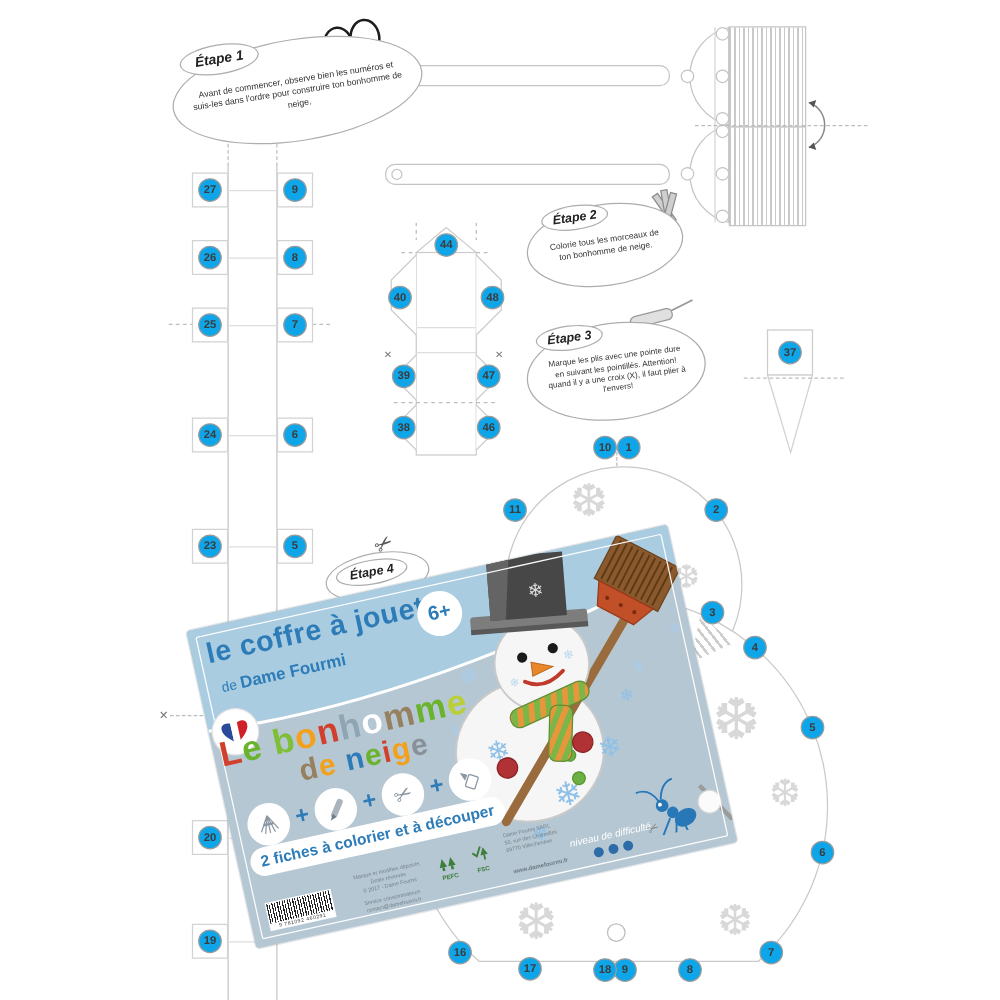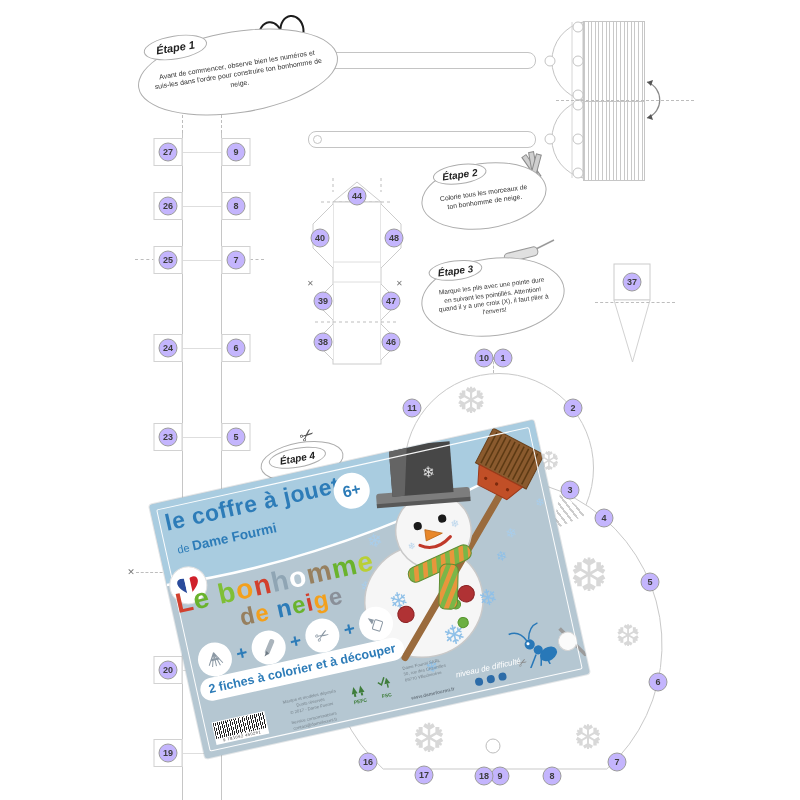--- a/index.html
+++ b/index.html
@@ -11,21 +11,21 @@
   .dash-v{position:absolute;width:0;border-left:1px dashed #bdbdbd;z-index:1;}
   .xmark{position:absolute;font-size:9px;color:#777;z-index:2;transform:translate(-50%,-50%);}
 
   
   #strip{position:absolute;left:182px;top:133px;width:38px;height:667px;
     border-left:1px solid #c6c6c6;border-right:1px solid #c6c6c6;z-index:1;background:#fff;}
   .tab{position:absolute;width:27px;height:26px;background:#fff;border:1px solid #d2d2d2;
     transform:translate(-50%,-50%);z-index:2;}
   .rowline{position:absolute;left:183px;width:38px;height:0;border-top:1px solid #dedede;z-index:1;}
   .num{position:absolute;width:17px;height:17px;border:1px solid #9c9c9c;border-radius:50%;
-    background:#c4b5fd;font-weight:bold;font-size:9px;line-height:17px;text-align:center;
+    background:#0ea5e9;font-weight:bold;font-size:9px;line-height:17px;text-align:center;
     color:#3c3c3c;transform:translate(-50%,-50%);z-index:3;}
 
   
   #head-circle{position:absolute;left:404px;top:373px;width:188px;height:188px;border:1px solid #c9c9c9;
     border-radius:50%;background:#fff;z-index:1;}
   .snow{position:absolute;color:#d8d8d8;transform:translate(-50%,-50%);z-index:1;line-height:1;}
   #fan{position:absolute;left:549px;top:492px;width:38px;height:40px;z-index:1;
     background:repeating-linear-gradient(52deg,#cdcdcd 0 2px,#fff 2px 6px);
     clip-path:polygon(8% 96%,30% 0,100% 56%);}
 

